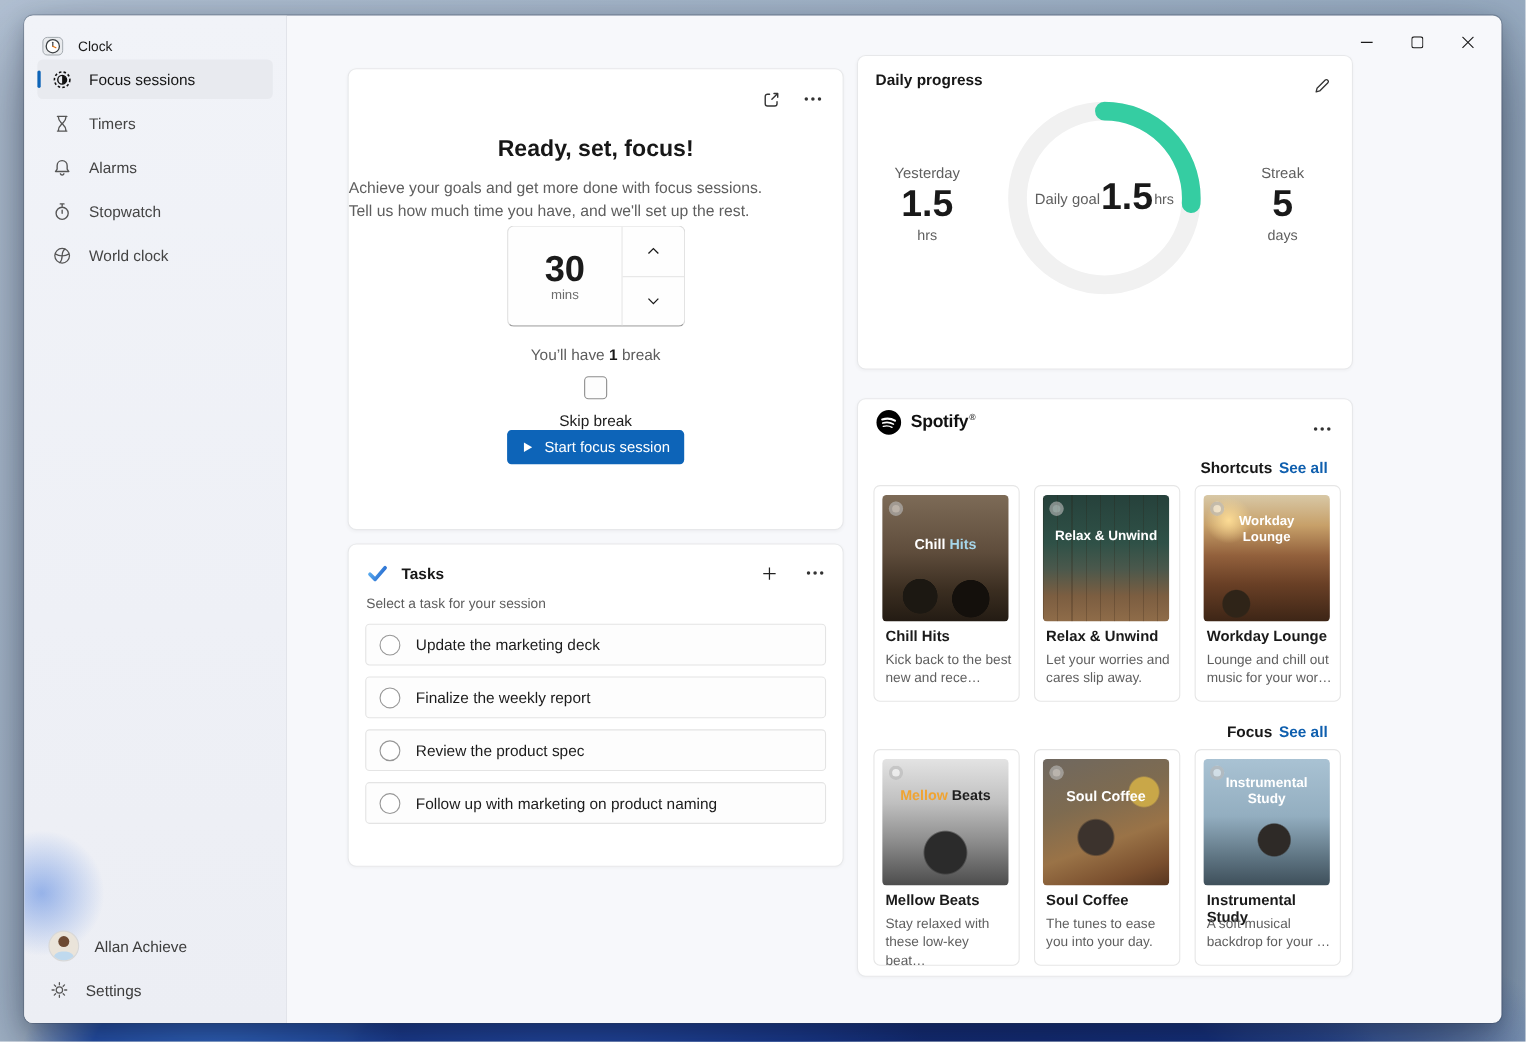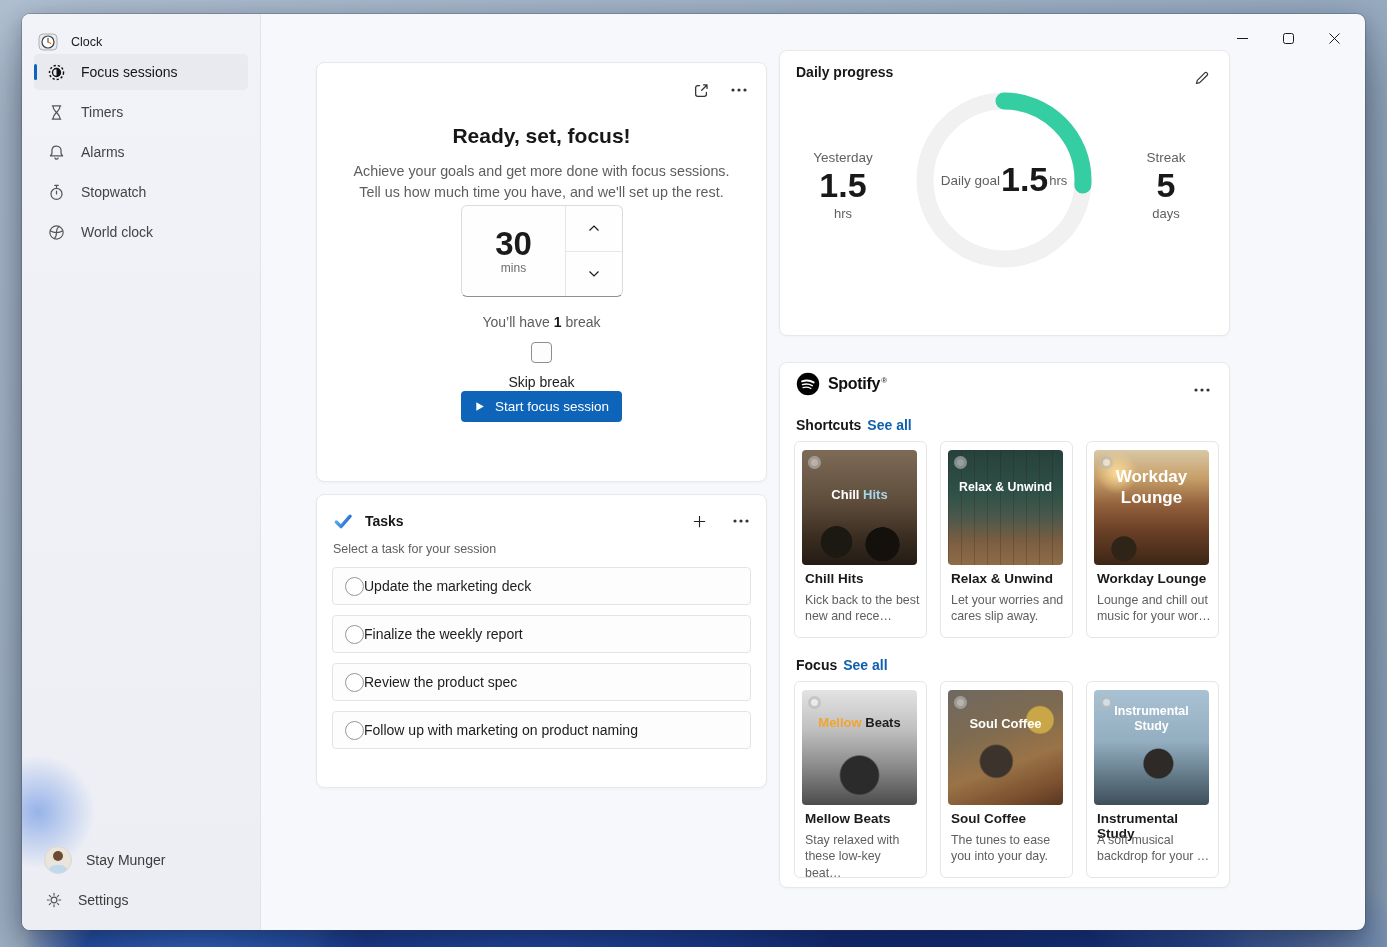--- a/index.html
+++ b/index.html
@@ -46,21 +46,21 @@
   .avatar .shirt{position:absolute;bottom:-3px;left:3px;width:20px;height:11px;border-radius:8px 8px 0 0;background:#bfd9ee;}
   
   .card{position:absolute;background:#fff;border:1px solid #e7e8ea;border-radius:8px;
     box-shadow:0 1px 3px rgba(0,0,0,.035);}
   .card-actions{position:absolute;top:12px;right:12px;display:flex;gap:8px;}
   .icon-btn{width:30px;height:30px;border:none;background:transparent;display:flex;align-items:center;
     justify-content:center;border-radius:4px;cursor:default;}
   
   .focus-card{left:294px;top:48px;width:449px;height:418px;}
   .focus-title{position:absolute;top:47px;left:0;right:0;text-align:center;font-size:21px;font-weight:700;color:#171717;}
-  .focus-sub{position:absolute;top:84px;left:0;right:0;text-align:center;font-size:14.3px;line-height:1.48;color:#5e5e5e;}
+  .focus-sub{position:absolute;top:84px;left:0;right:0;text-align:left;font-size:14.3px;line-height:1.48;color:#5e5e5e;}
   .stepper{position:absolute;top:142px;left:144px;width:160px;height:90px;background:#fefefe;
     border:1px solid #dcdcdc;border-bottom-color:#8f8f8f;border-radius:6px;display:flex;overflow:hidden;}
   .stepper-value{flex:1;display:flex;flex-direction:column;align-items:center;justify-content:center;gap:1px;}
   .stepper-num{font-size:33px;font-weight:700;color:#1b1b1b;line-height:1;}
   .stepper-unit{font-size:12px;color:#6c6c6c;}
   .stepper-btns{width:56px;border-left:1px solid #e6e6e6;display:flex;flex-direction:column;}
   .stepper-btn{flex:1;border:none;background:transparent;display:flex;align-items:center;justify-content:center;cursor:default;}
   .stepper-btn.up{border-bottom:1px solid #e6e6e6;}
   .break-line{position:absolute;top:251px;left:0;right:0;text-align:center;font-size:14px;color:#5c5c5c;}
   .break-count{font-weight:700;color:#1a1a1a;margin:0 4px;}
@@ -70,21 +70,21 @@
   .start-btn{position:absolute;top:328px;left:144px;width:161px;height:31px;border:none;border-radius:4px;
     background:var(--accent,#0d64b8);color:#fff;font-size:13.5px;display:flex;align-items:center;
     justify-content:center;gap:10px;font-family:inherit;cursor:default;}
   
   .tasks-card{left:294px;top:480px;width:449px;height:292px;}
   .tasks-header{position:absolute;top:10px;left:16px;right:10px;height:32px;display:flex;align-items:center;gap:12px;}
   .tasks-title{font-size:14px;font-weight:700;color:#171717;flex:1;}
   .tasks-sub{position:absolute;top:47px;left:16px;font-size:12.5px;color:#5e5e5e;}
   .task-list{position:absolute;top:72px;left:15px;right:15px;}
   .task-row{height:36px;margin-bottom:10px;border:1px solid #e4e4e4;border-radius:4px;background:#fdfdfd;
-    display:flex;align-items:center;padding-left:12px;}
+    display:flex;align-items:center;gap:14px;padding-left:12px;}
   .radio{width:17px;height:17px;border:1px solid #979797;border-radius:50%;background:#fff;flex:0 0 auto;}
   .task-label{font-size:14px;color:#1c1c1c;}
   
   .daily-card{left:757px;top:36px;width:449px;height:284px;}
   .card-title{position:absolute;top:13px;left:16px;font-size:14px;font-weight:700;color:#171717;}
   .ring-wrap{position:absolute;top:41px;left:136px;width:176px;height:176px;}
   .ring-center{position:absolute;inset:0;display:flex;flex-direction:row;align-items:center;justify-content:center;gap:1px;}
   .ring-label{font-size:13.5px;color:#5f5f5f;}
   .ring-value{font-size:34px;font-weight:700;color:#191919;line-height:1.1;}
   .ring-unit{font-size:13px;color:#5f5f5f;}
@@ -94,21 +94,21 @@
   .stat-label{font-size:13.5px;color:#5f5f5f;}
   .stat-value{font-size:34px;font-weight:700;color:#191919;line-height:1.2;}
   .stat-unit{font-size:13px;color:#5f5f5f;}
   .completed-line{position:absolute;top:234px;left:0;right:0;text-align:center;font-size:14px;color:#3f3f3f;}
   .completed-value{font-weight:700;color:#161616;margin-left:5px;}
   
   .spotify-card{left:757px;top:348px;width:449px;height:524px;}
   .sp-header{position:absolute;top:9px;left:16px;display:flex;align-items:center;gap:8px;}
   .sp-brand{font-size:16px;font-weight:700;letter-spacing:-.3px;color:#101010;}
   .sp-reg{font-size:8px;color:#4a4a4a;vertical-align:super;margin-left:1px;}
-  .section-head{position:absolute;left:16px;right:16px;display:flex;align-items:center;justify-content:flex-start;}
+  .section-head{position:absolute;left:16px;right:16px;display:flex;align-items:center;justify-content:flex-end;}
   .section-head.one{top:53px;}
   .section-head.two{top:293px;}
   .section-title{font-size:14px;font-weight:700;color:#171717;}
   .see-all{font-size:14px;font-weight:700;color:var(--link,#0f5fae);background:none;border:none;font-family:inherit;cursor:default;}
   .pl-row{position:absolute;left:14px;display:flex;gap:13px;}
   .pl-row.one{top:78px;}
   .pl-row.two{top:318px;}
   .pl-card{width:131px;height:195px;border:1px solid #e6e6e6;border-radius:6px;background:#fff;position:relative;}
   .art{position:absolute;top:8px;left:7px;width:115px;height:115px;border-radius:4px;overflow:hidden;}
   .art .wm{position:absolute;top:6px;left:6px;width:13px;height:13px;border-radius:50%;background:rgba(255,255,255,.5);
@@ -124,21 +124,21 @@
   .art-chill .overlay{top:32%;}
   .art-chill .t1{color:#fff;} .art-chill .t2{color:#a6d6ea;}
   .art-relax{background:
     repeating-linear-gradient(90deg, rgba(40,25,12,.22) 0 1px, rgba(0,0,0,0) 1px 13px),
     linear-gradient(180deg,#26413b 0%,#2f5147 38%,#4a584c 58%,#7c5e41 80%,#8f6c49 100%);}
   .art-relax .overlay{top:26%;color:#fff;font-size:12.3px;}
   .art-workday{background:
     radial-gradient(circle 30px at 20% 20%, rgba(255,222,150,.95), rgba(255,222,150,0) 70%),
     radial-gradient(circle 22px at 26% 86%, #2f2418 0 55%, rgba(0,0,0,0) 60%),
     linear-gradient(180deg,#d8c8a6 0%,#c7a069 24%,#92603c 48%,#6a4026 70%,#3d2516 100%);}
-  .art-workday .overlay{top:14%;color:#fff;font-size:17px;}
+  .art-workday .overlay{top:14%;color:#fff;font-size:12px;}
   .art-mellow{background:
     radial-gradient(circle 34px at 50% 74%, #2b2b2b 0 55%, rgba(0,0,0,0) 60%),
     linear-gradient(180deg,#e3e3e3 0%,#bfbfbf 35%,#8d8d8d 65%,#4c4c4c 100%);}
   .art-mellow .overlay{top:22%;}
   .art-mellow .t1{color:#f0a432;} .art-mellow .t2{color:#1e1e1e;}
   .art-soul{background:
     radial-gradient(circle 26px at 80% 26%, #c9a748 0 50%, rgba(0,0,0,0) 56%),
     radial-gradient(circle 30px at 42% 62%, #3c332d 0 52%, rgba(0,0,0,0) 58%),
     linear-gradient(160deg,#6f6860 0%,#7e6b50 35%,#9a7347 62%,#7a4f2e 85%,#583620 100%);}
   .art-soul .overlay{top:23%;color:#fff;}
@@ -234,21 +234,21 @@
           <span>World clock</span>
         </div>
       </nav>
 
       <div class="sidebar-footer">
         <div class="footer-item">
           <span class="avatar">
               <i class="head"></i>
               <i class="shirt"></i>
             </span>
-          <span>Stay Munger</span>
+          <span>Allan Achieve</span>
         </div>
         <div class="footer-item">
           <span class="nav-icon">
             <svg width="18" height="18" viewBox="0 0 20 20" fill="none" stroke="#555" stroke-width="1.3" stroke-linecap="round">
                 <circle cx="10" cy="10" r="3.2"></circle>
                 <path d="M10 2.6 V4.7 M15.2 4.8 L13.8 6.2 M17.4 10 H15.3 M15.2 15.2 L13.8 13.8 M10 17.4 V15.3 M4.8 15.2 L6.2 13.8 M2.6 10 H4.7 M4.8 4.8 L6.2 6.2"></path>
               </svg>
           </span>
           <span>Settings</span>
         </div>

